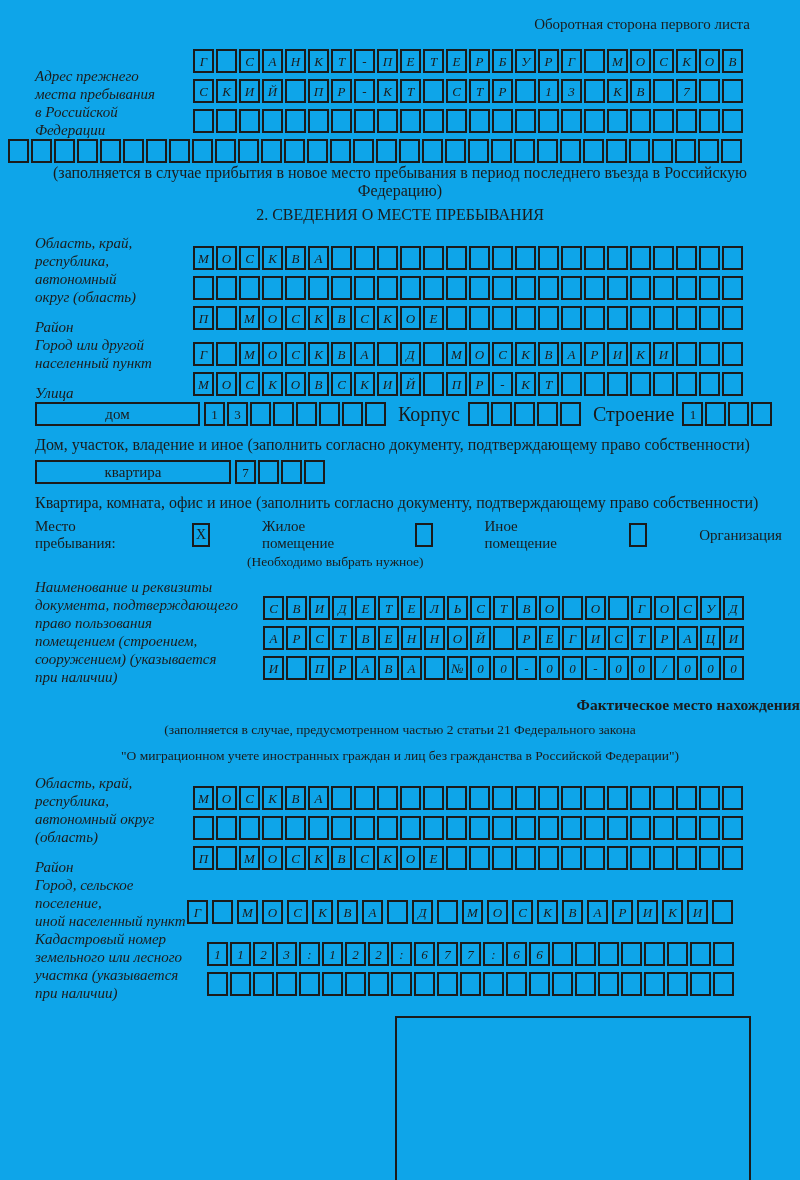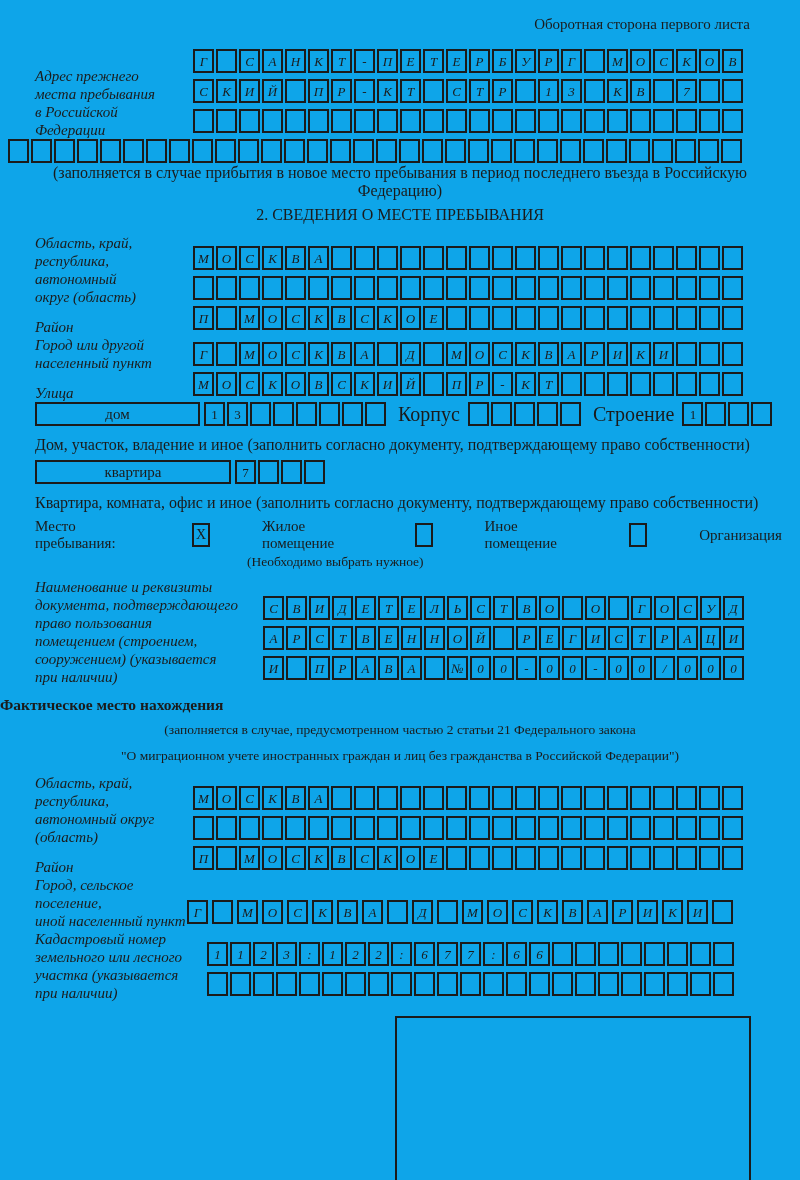--- a/index.html
+++ b/index.html
@@ -57,21 +57,21 @@
   .w196{width:192px;}
   .checkrow{display:flex;align-items:center;margin:4px 0 2px 0;font-size:15px;gap:42px;}
   .checkbox{
     width:18px;height:20px;border:2px solid #1b1b1b;
     display:inline-flex;align-items:center;justify-content:center;
     font-size:14px;
   }
   .opt-label{margin:0 18px 0 10px;}
   .gap20{margin-left:18px;}
   .small-note{font-size:13.5px;margin:2px 0 8px 212px;}
-  .fact-title{font-size:15.5px;font-weight:bold;text-align:left;margin:10px 0 6px -35px;}
+  .fact-title{font-size:15.5px;font-weight:bold;text-align:right;margin:10px 0 6px -35px;}
   .fact-note{font-size:13.5px;text-align:center;margin-left:-35px;line-height:20px;}
   .mb6{margin-bottom:6px;}
   .mt8{margin-top:8px;}
   .stamp-box{
     margin:14px 0 0 360px;
     width:352px;height:172px;
     border:2px solid #1b1b1b;
   }
   .lines div{margin:0;}
 </style>

